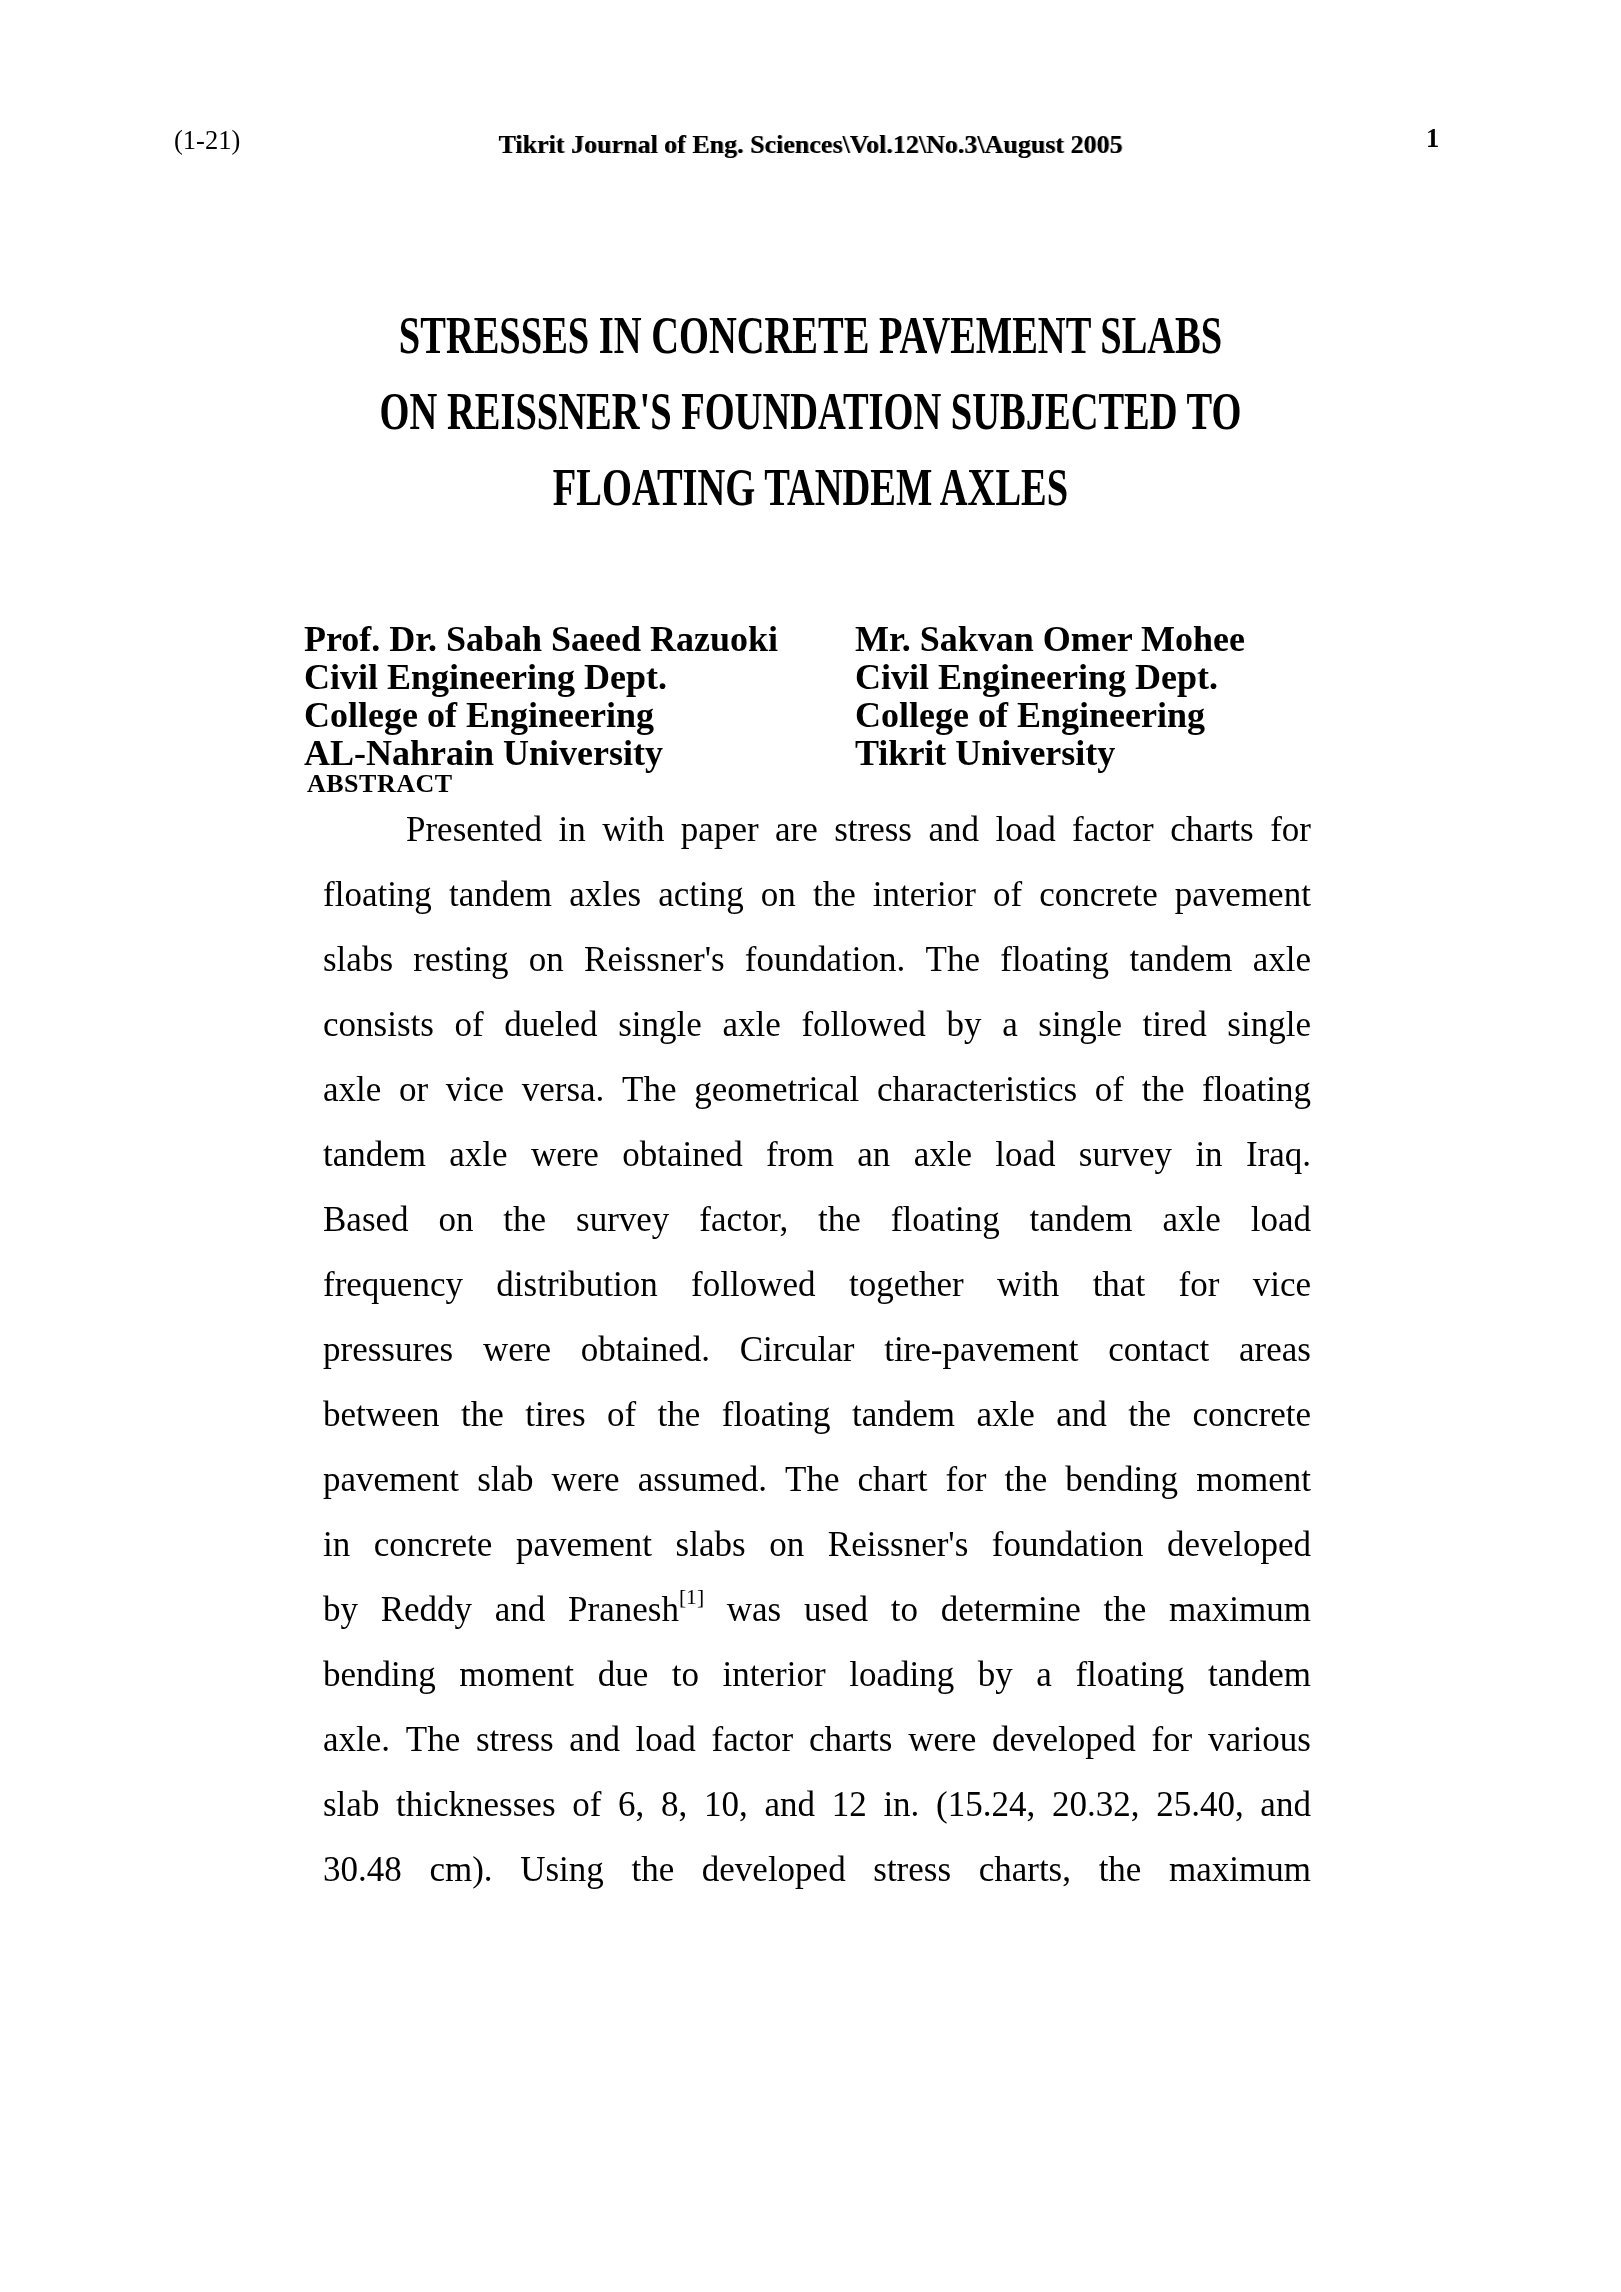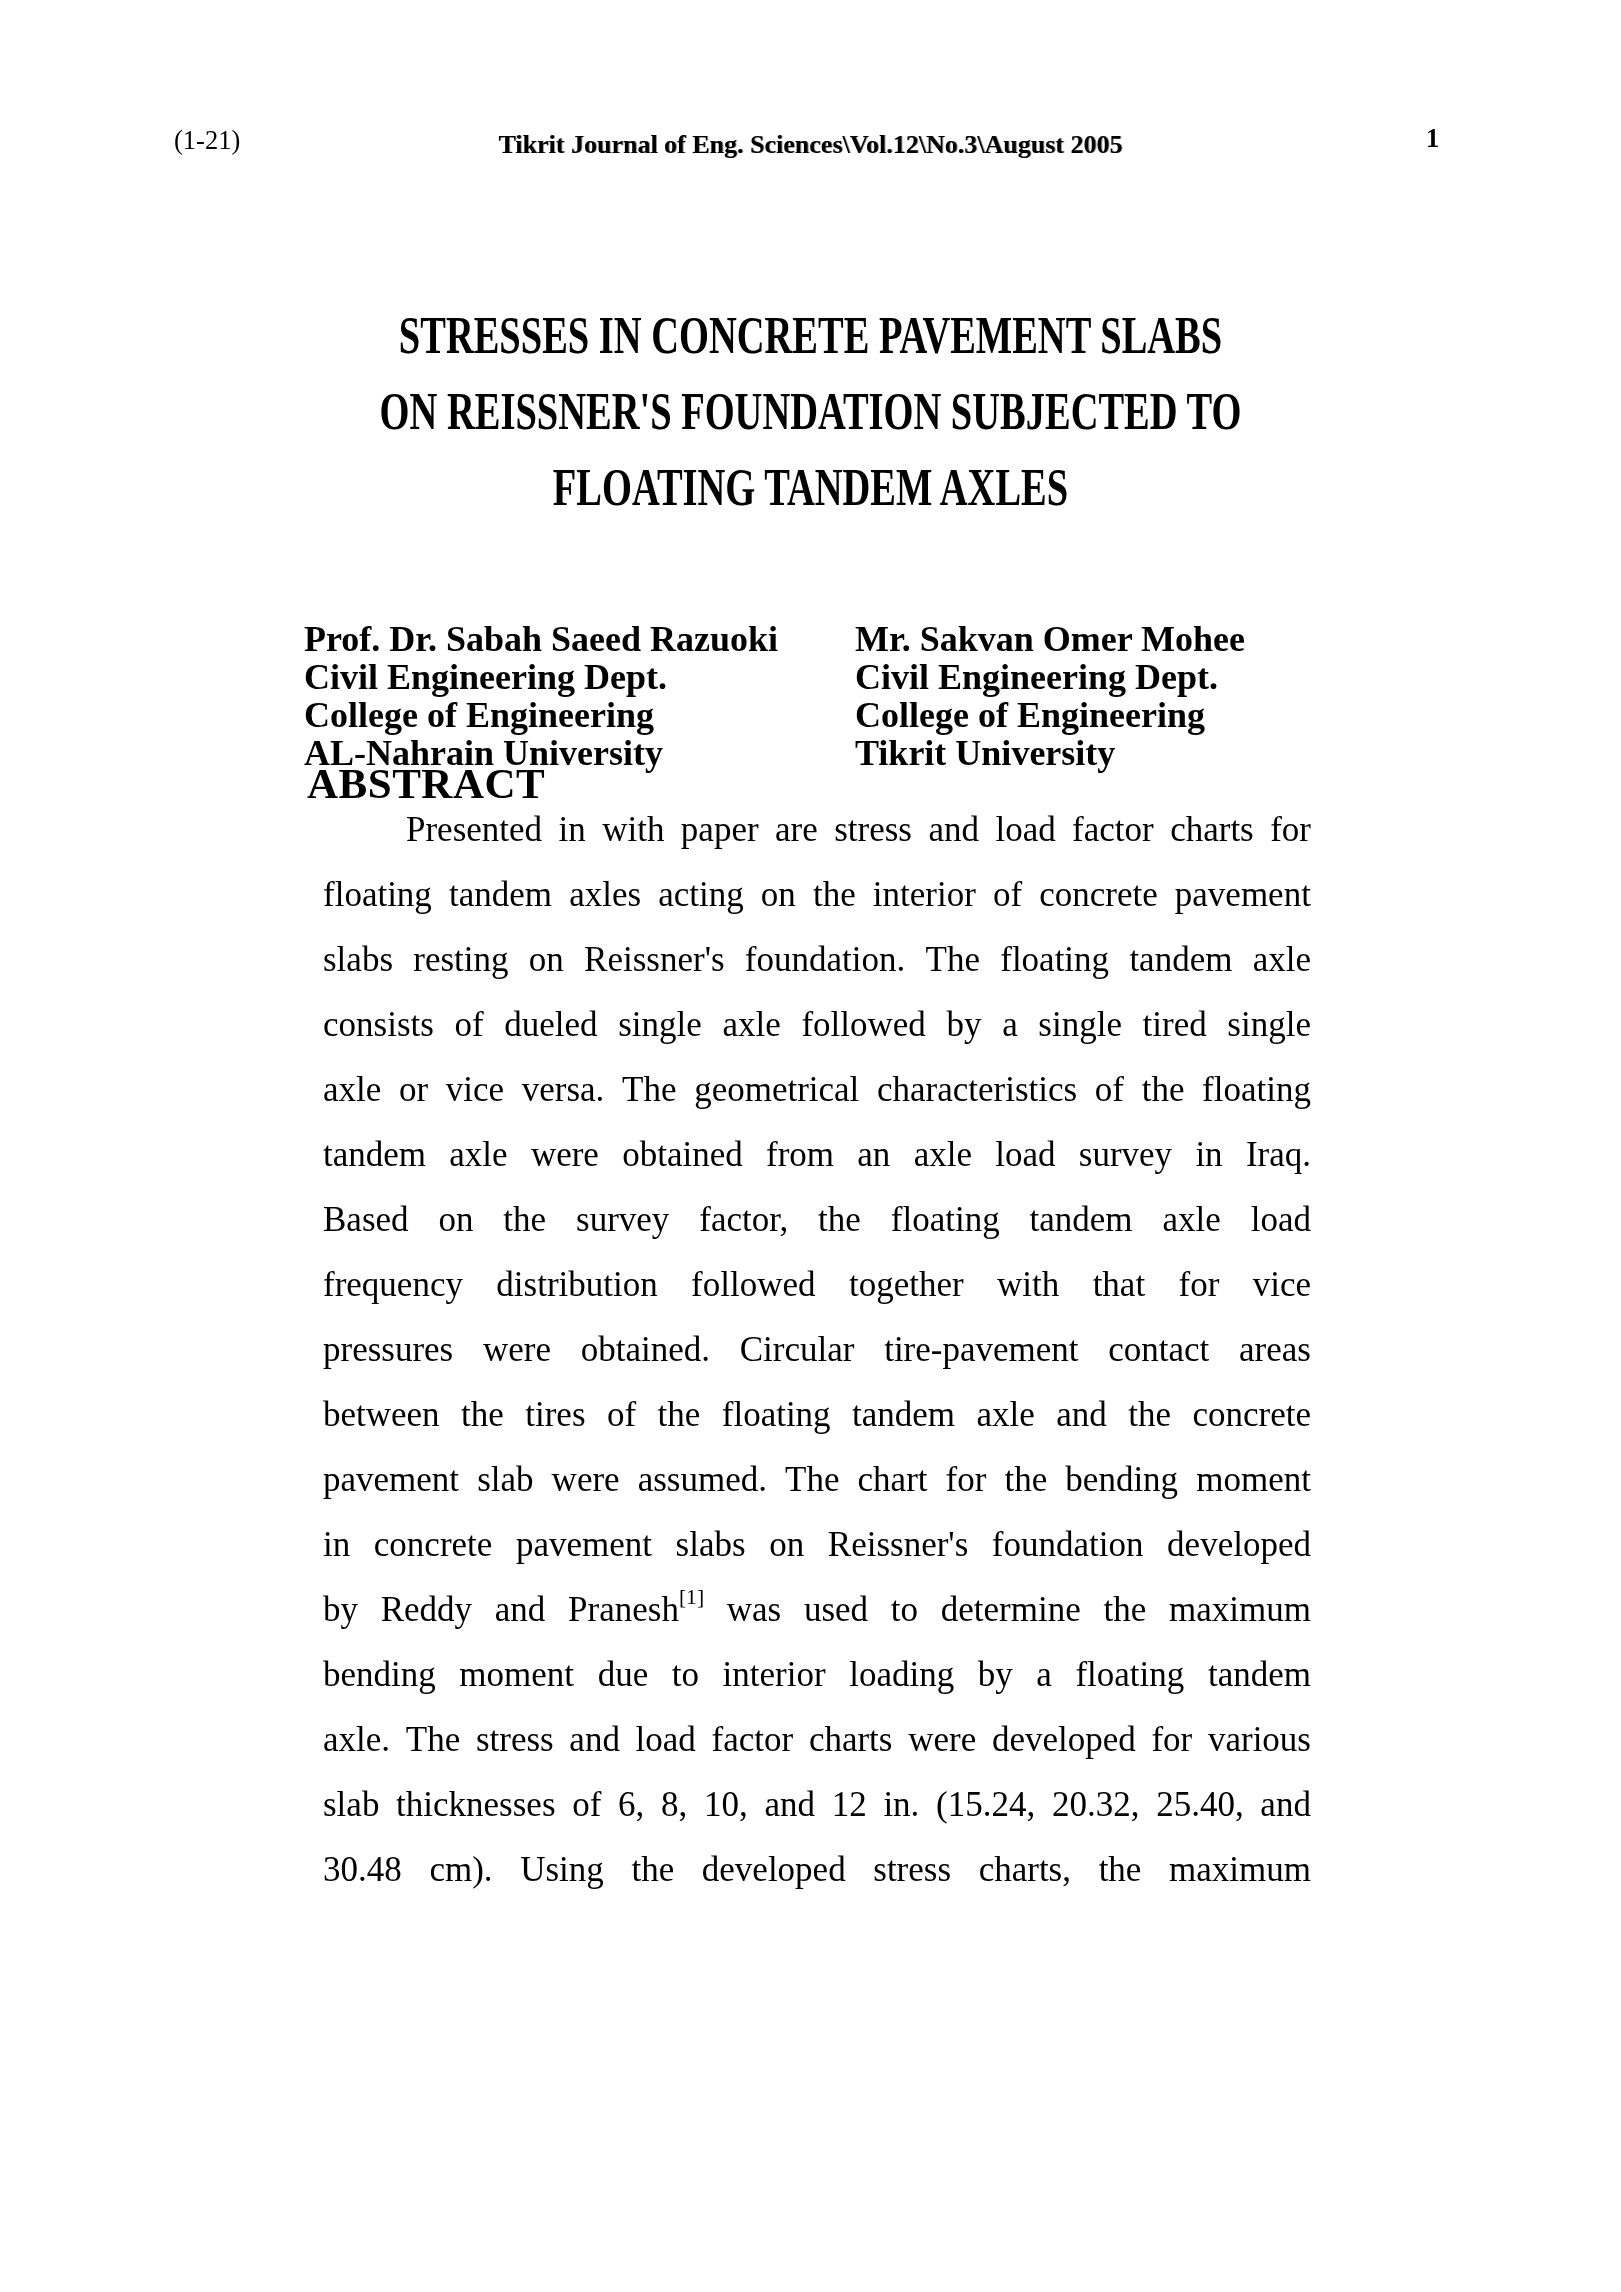--- a/index.html
+++ b/index.html
@@ -63,21 +63,21 @@
     line-height: 38px;
     white-space: nowrap;
     margin-top: 47px;
   }
   .author-left  { left: 304px; }
   .author-right { left: 855px; }
   .abstract-heading {
     position: absolute;
     left: 307px;
     top: 762px;
-    font-size: 43px;
+    font-size: 26px;
     font-weight: bold;
     line-height: 43px;
     letter-spacing: 0.5px;
   }
   .abstract-body {
     position: absolute;
     left: 311px;
     top: 797px;
     width: 1000px;
     font-size: 35px;

